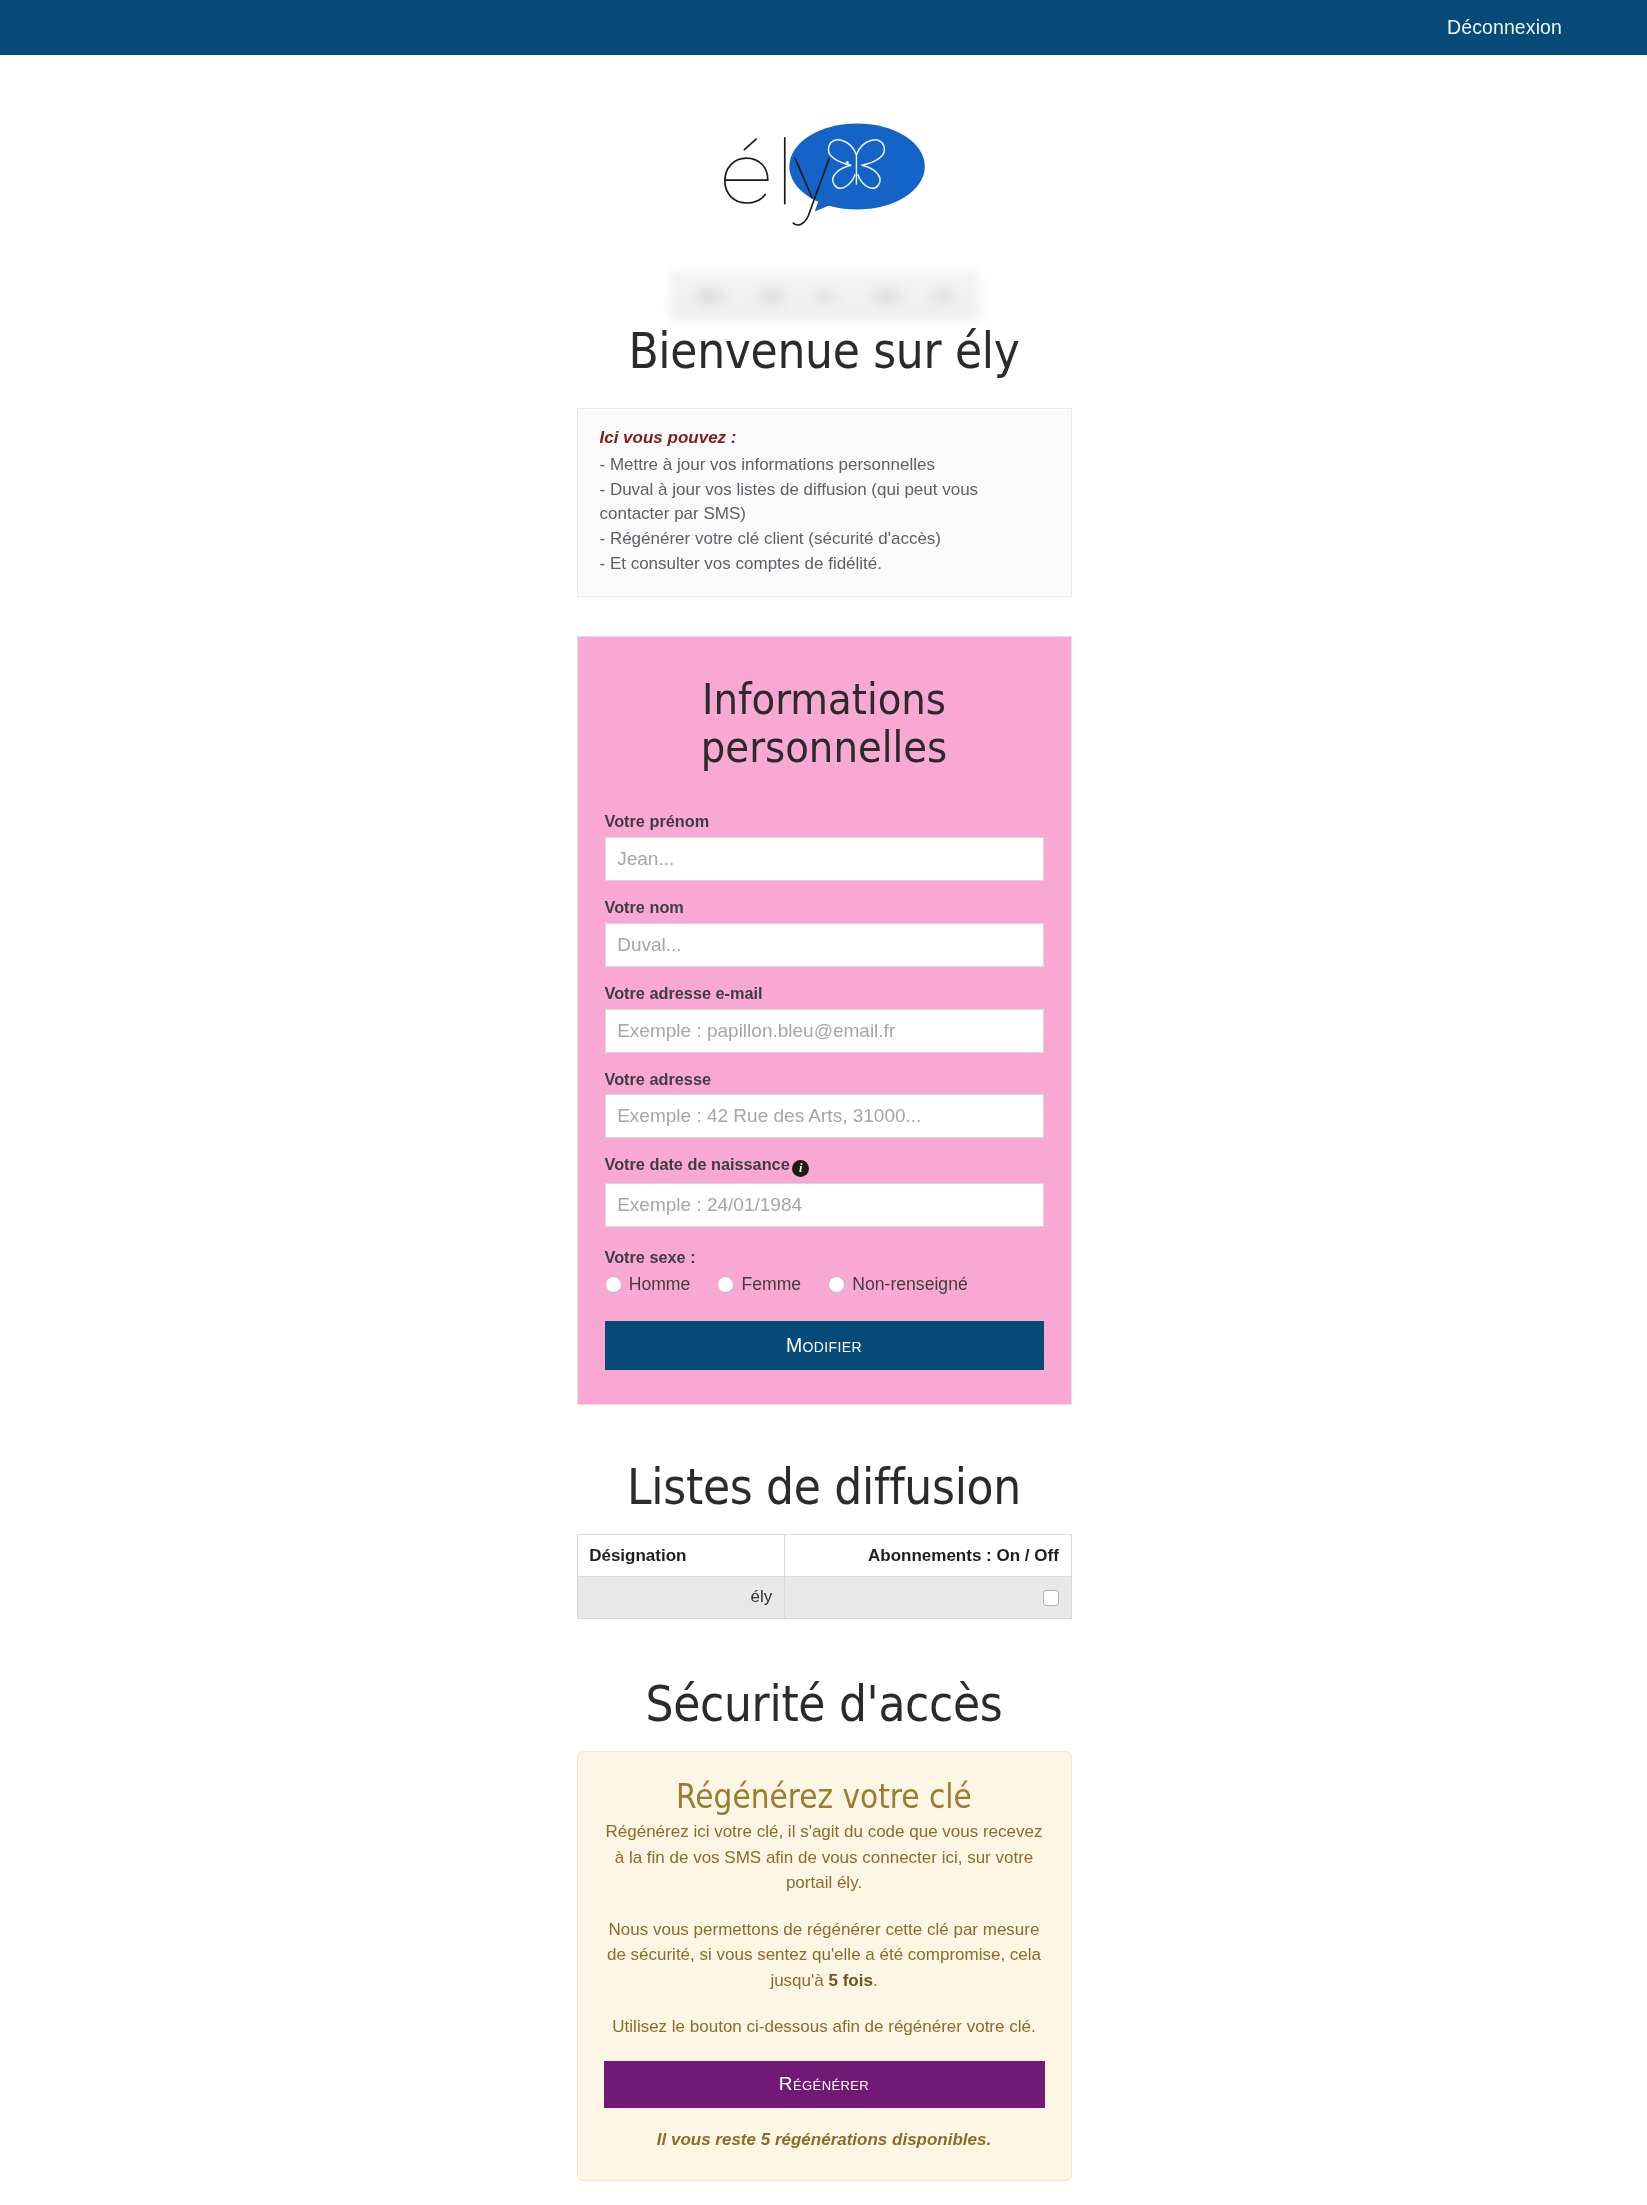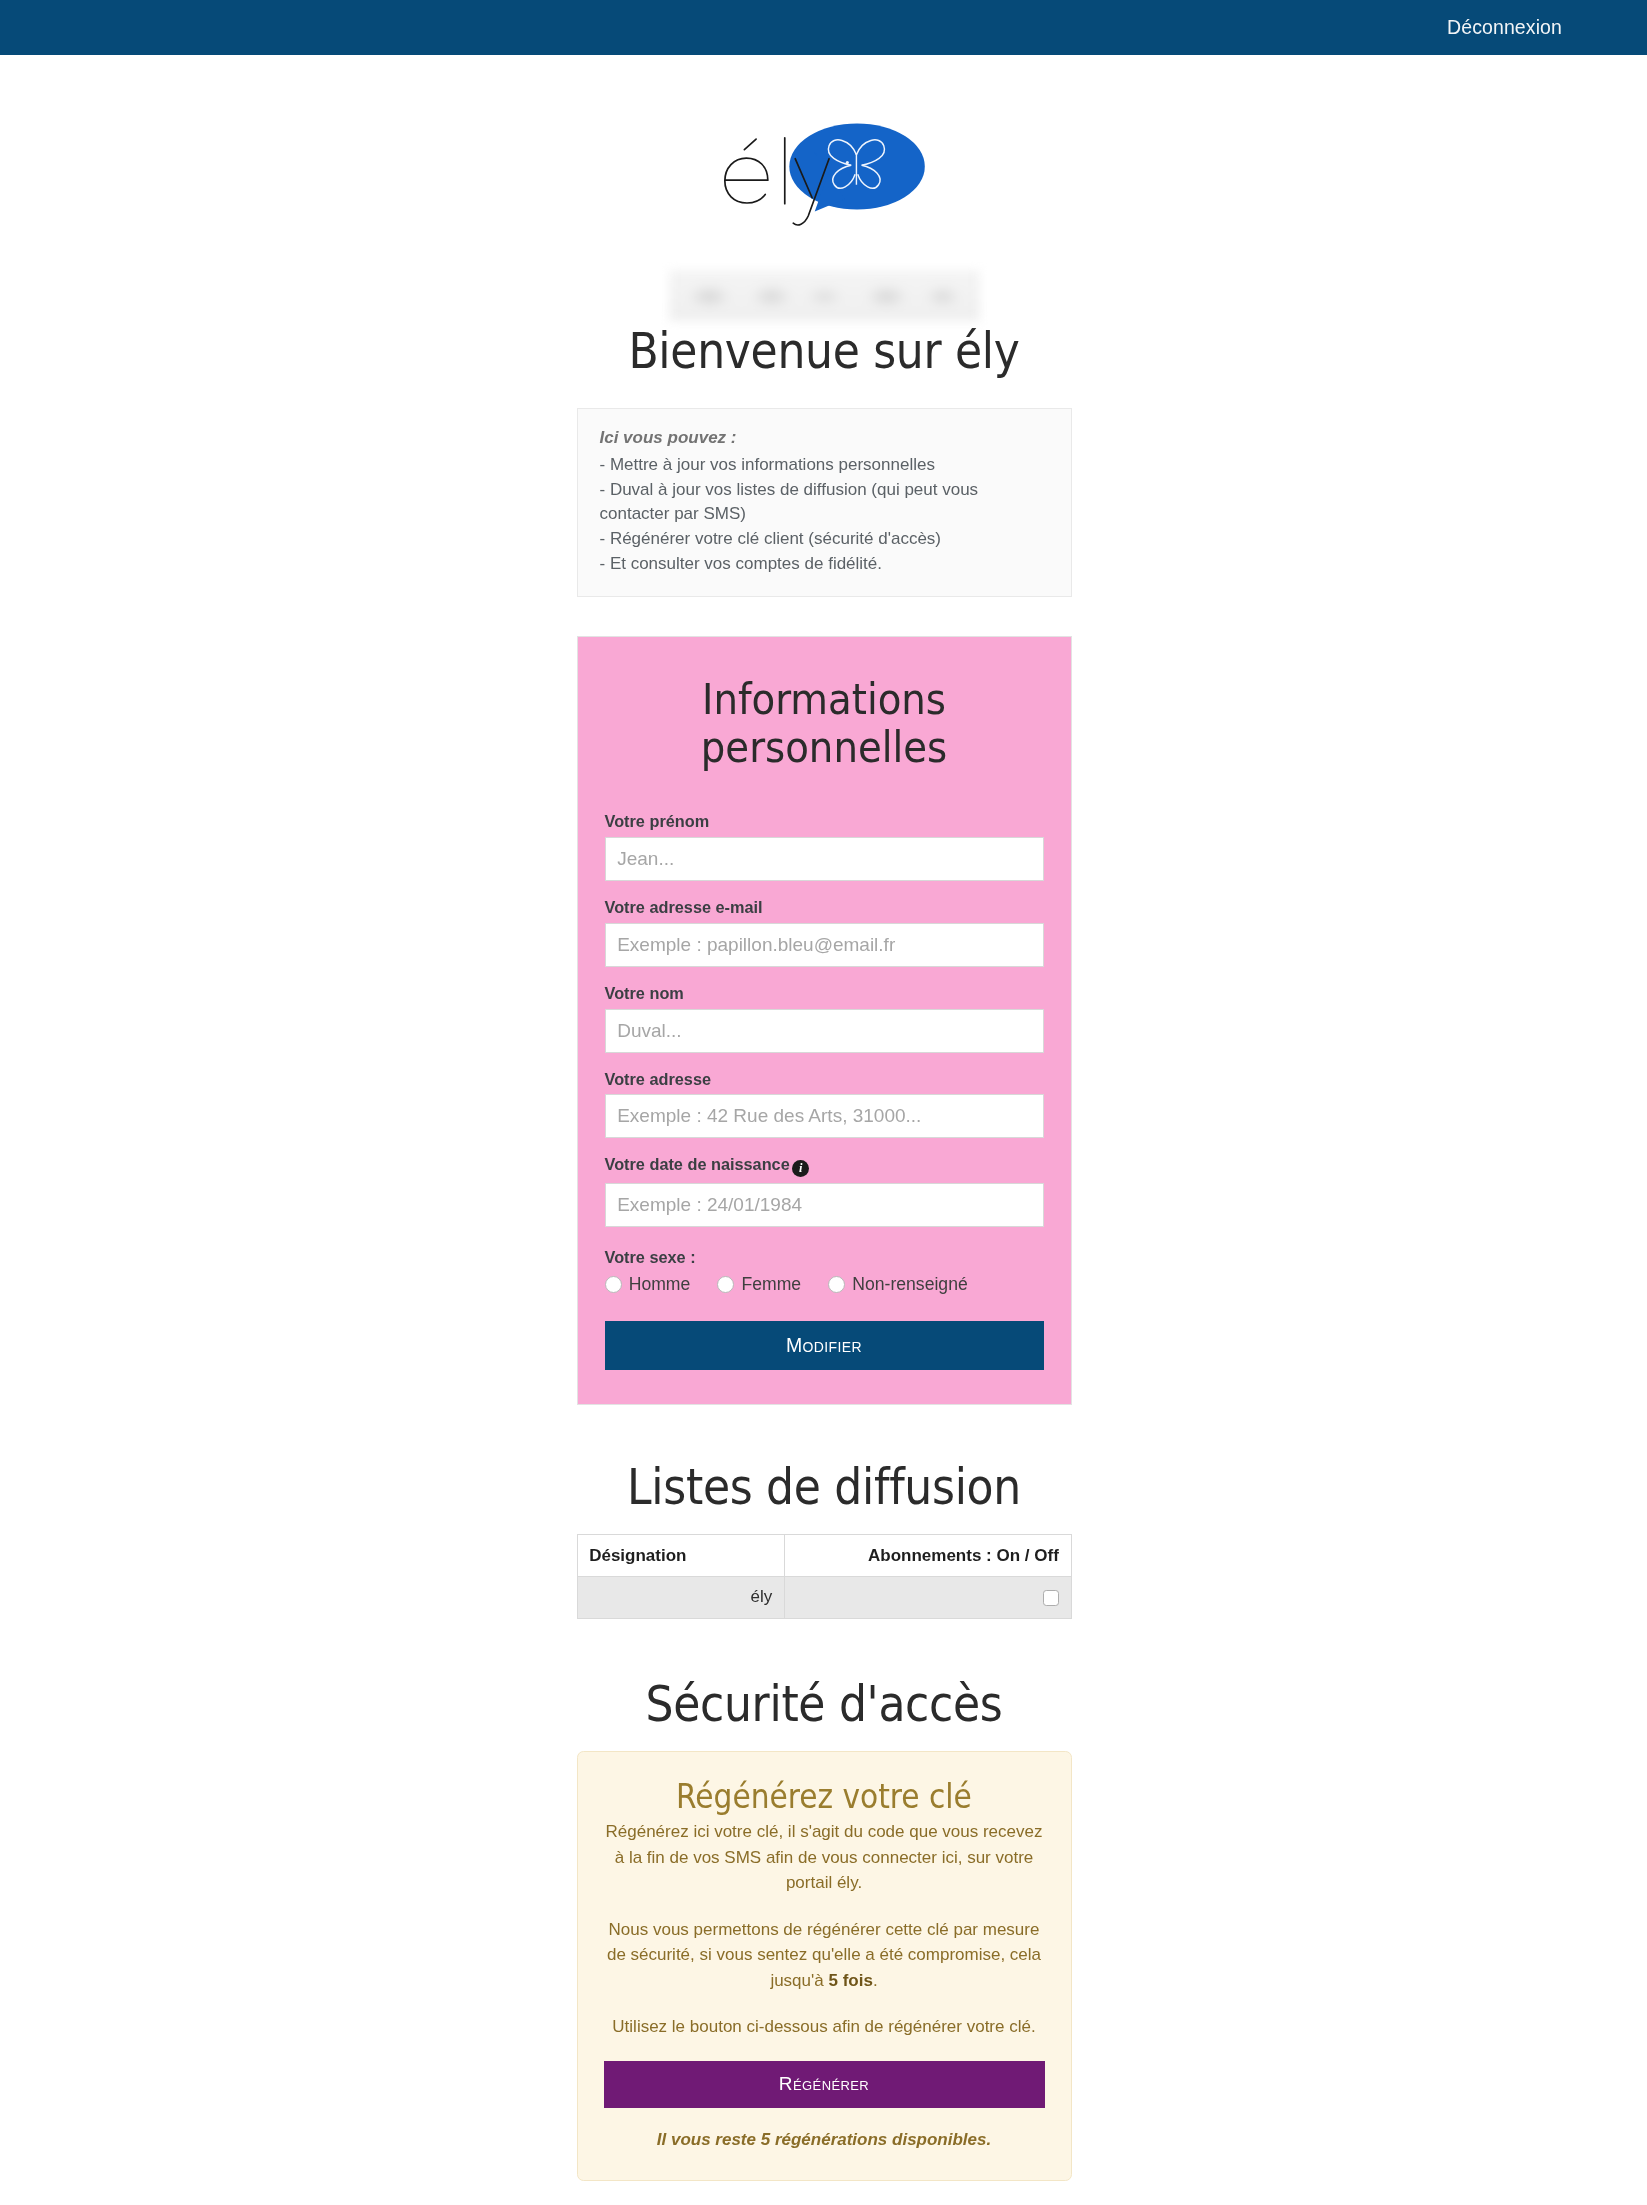--- a/index.html
+++ b/index.html
@@ -98,21 +98,21 @@
     padding: 17px 22px 19.5px 22px;
     margin-bottom: 34px;
     color: #5b6166;
     font-size: 17px;
     line-height: 1.45;
   }
   .info-lead { text-align: center; margin: 0 0 9px 0; }
   .info-strong {
     font-weight: bold;
     font-style: italic;
-    color: #737373;
+    color: #7f1d1d;
     display: block;
     margin-bottom: 2.6px;
   }
   .info-bullet { display: block; }
 
   
   .card {
     border: 1.3px solid #e3e3e3;
     background: #f9a8d4;
     padding: 38px 27px 34px 27px;
@@ -345,27 +345,27 @@
         <span>Informations</span><br>
         <span>personnelles</span>
       </h2>
 
       <div class="field">
         <label class="field-label">Votre prénom</label>
         <input class="text-input" type="text" placeholder="Jean..." style="">
       </div>
 
       <div class="field">
+        <label class="field-label">Votre nom</label>
+        <input class="text-input" type="text" placeholder="Duval..." style="">
+      </div>
+
+      <div class="field">
         <label class="field-label">Votre adresse e-mail</label>
         <input class="text-input" type="text" placeholder="Exemple : papillon.bleu@email.fr" style="">
-      </div>
-
-      <div class="field">
-        <label class="field-label">Votre nom</label>
-        <input class="text-input" type="text" placeholder="Duval..." style="">
       </div>
 
       <div class="field">
         <label class="field-label">Votre adresse</label>
         <input class="text-input" type="text" placeholder="Exemple : 42 Rue des Arts, 31000..." style="">
       </div>
 
       <div class="field">
         <label class="field-label"><span>Votre date de naissance</span><span class="info-badge">i</span></label>
         <input class="text-input" type="text" placeholder="Exemple : 24/01/1984" style="">

